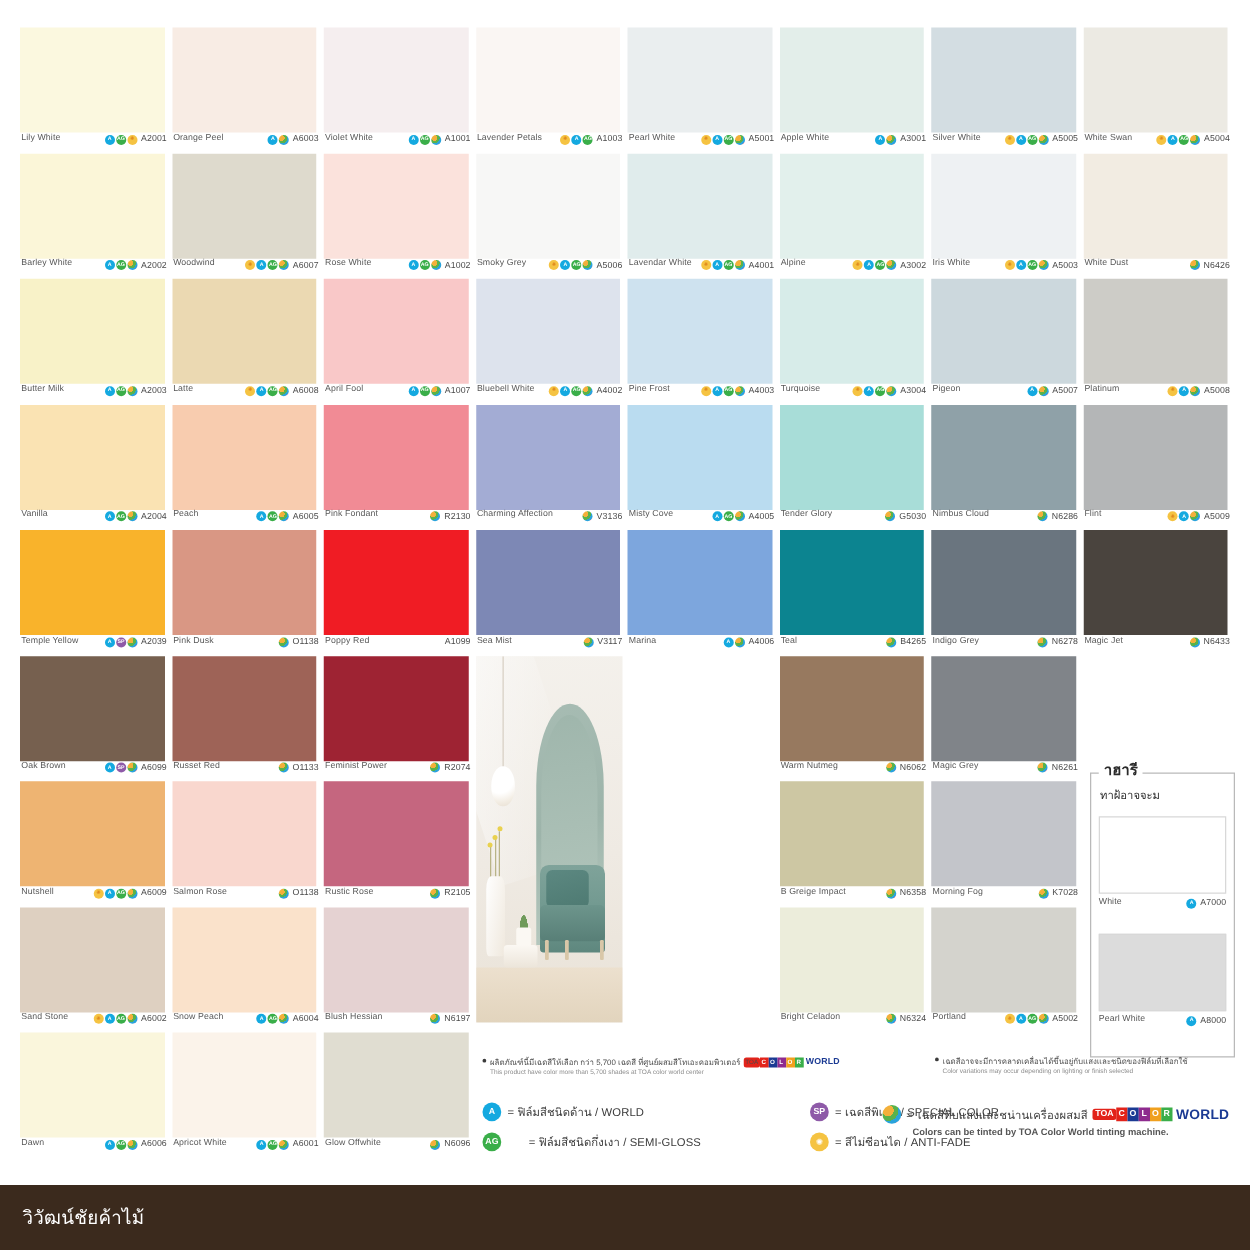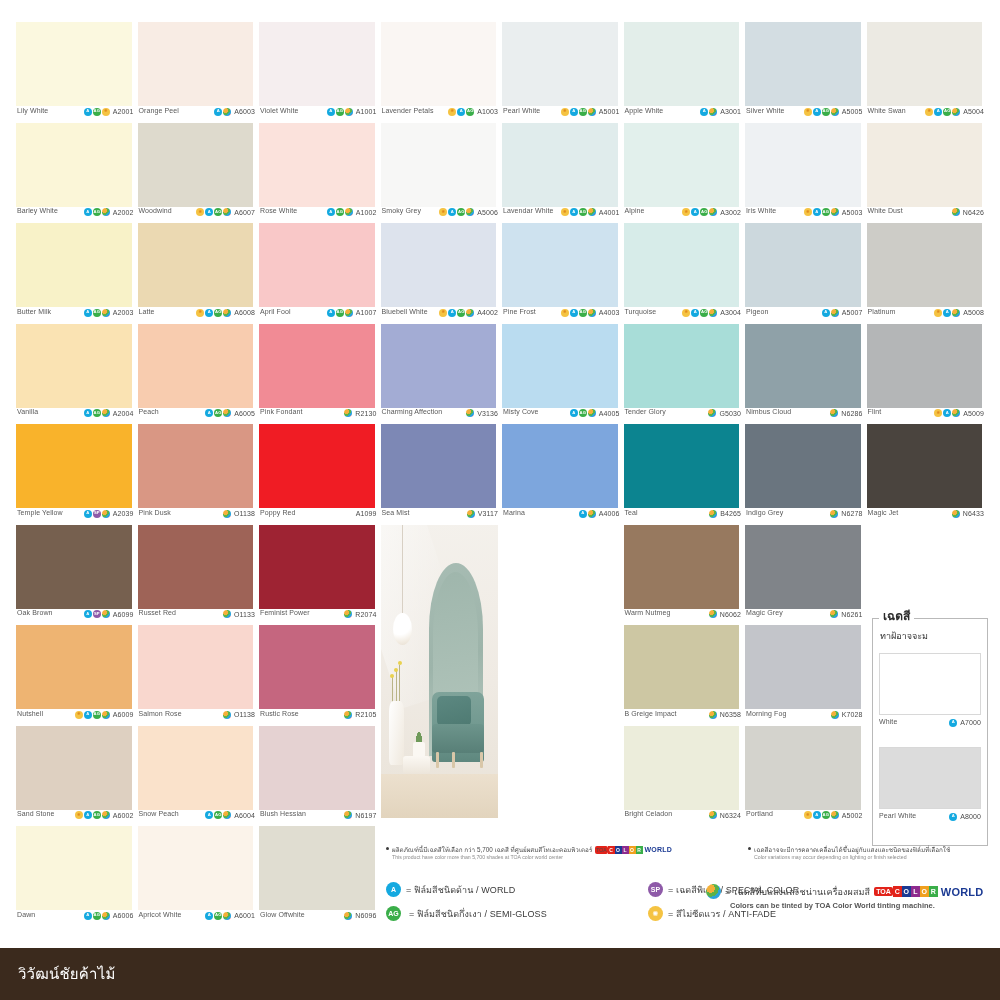--- a/index.html
+++ b/index.html
@@ -862,21 +862,21 @@
           <div class="cap-right">
             <span class="badge b-world"></span>
             <span class="cap-code">N6096</span>
           </div>
         </div>
       </div>
     </div>
 
   <div class="ceilbox">
     <div class="ceil-title-wrap">
-      <div class="ceil-title">เฉดสี</div>
+      <div class="ceil-title">าฮารี</div>
     </div>
     <div class="ceil-sub" style="margin-top:12px;">ทาฝ้อาจจะม</div>
     <div id="ceil-items">
         <div class="ceil-cell" style="top: 34px;">
           <div class="ceil-chip" style="background: rgb(255, 255, 255);"></div>
           <div class="ceil-cap">
             <span class="cap-name">White</span>
             <span class="cap-right">
               <span class="badge b-matt">A</span>
               <span class="cap-code">A7000</span>
@@ -925,25 +925,25 @@
         <span class="lg-txt" style="margin-left:5px;">= ฟิล์มสีชนิดด้าน / WORLD</span>
       </div>
       <div class="legend-item">
         <span class="lg-badge b-special">SP</span>
         <span class="lg-txt" style="margin-left:5px;">= เฉดสีพิเศษ / SPECIAL COLOR</span>
       </div>
     </div>
     <div class="legend-row">
       <div class="legend-item" style="width:262px;">
         <span class="lg-badge b-semi">AG</span>
-        <span class="lg-txt" style="margin-left:8px;">= ฟิล์มสีชนิดกึ่งเงา / SEMI-GLOSS</span>
+        <span class="lg-txt" style="margin-left:22px;">= ฟิล์มสีชนิดกึ่งเงา / SEMI-GLOSS</span>
       </div>
       <div class="legend-item">
         <span class="lg-badge b-anti">✺</span>
-        <span class="lg-txt" style="margin-left:5px;">= สีไม่ซีดแวร / ANTI-FADE</span>
+        <span class="lg-txt" style="margin-left:5px;">= สีไม่ซีอนได / ANTI-FADE</span>
       </div>
     </div>
   </div>
 
   <div class="cw-line">
     <span class="lg-badge b-world"></span>
     <span class="lg-eq">=</span>
     <span class="lg-txt">เฉดสีที่บแสงและชน่านเครื่องผสมสี</span>
     <span class="toa-logo">
       <span class="toa-box">TOA</span>

